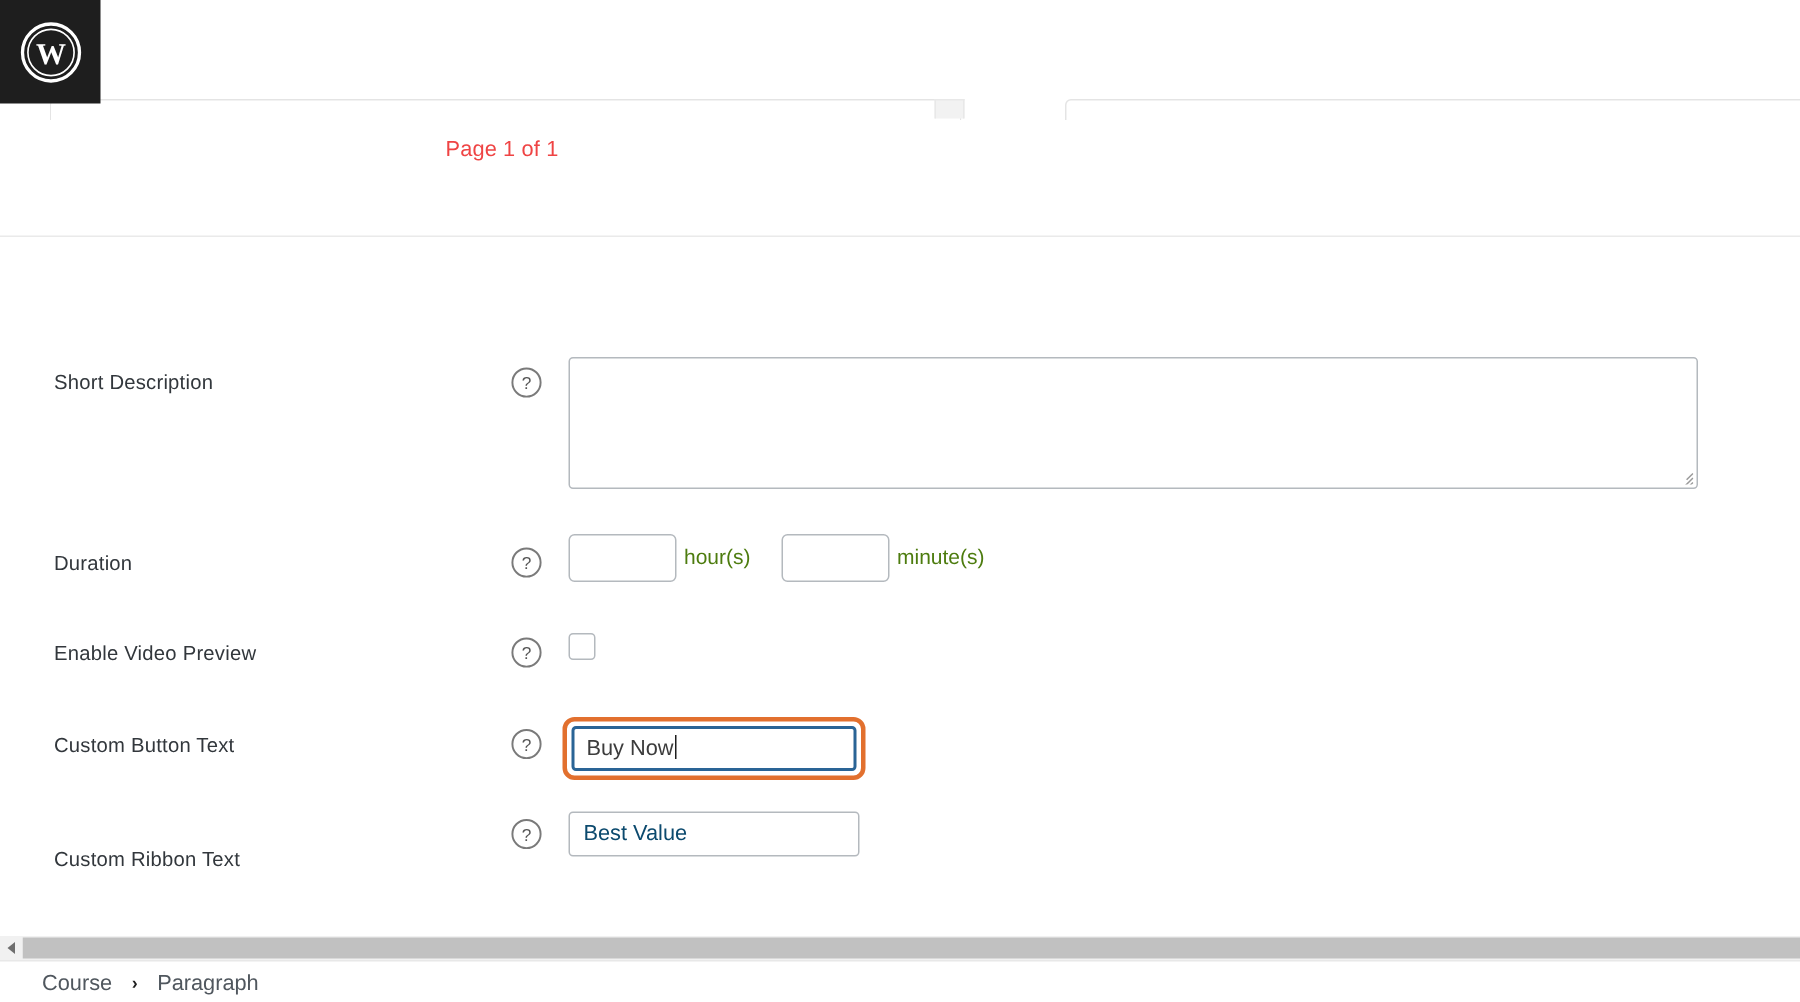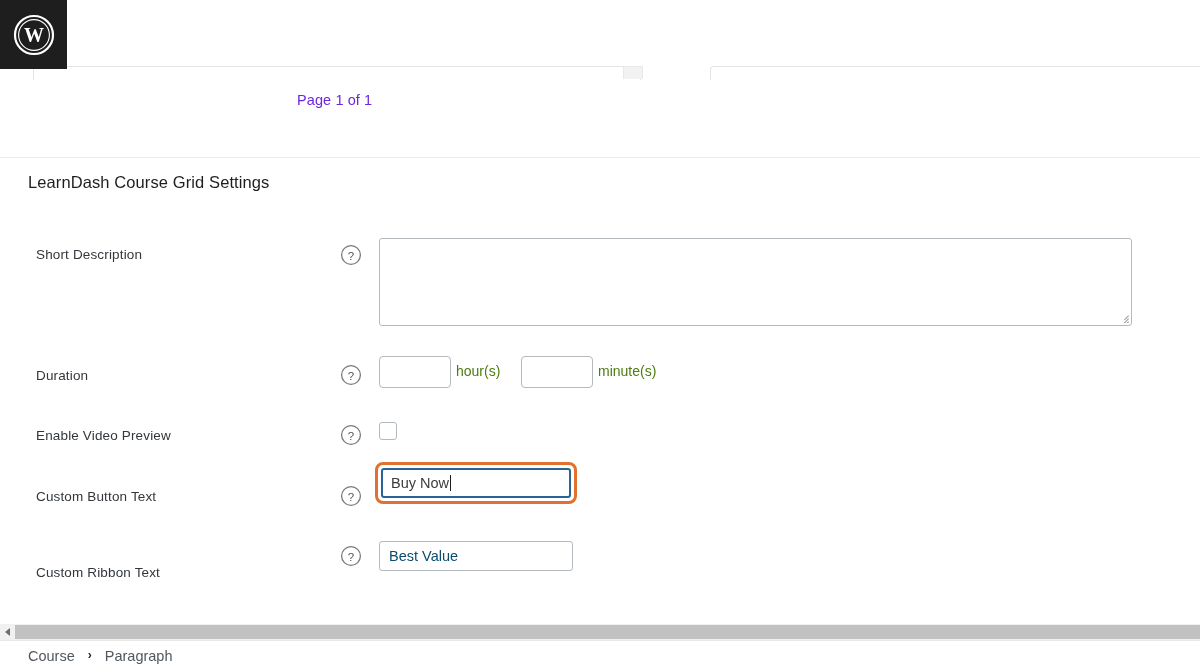--- a/index.html
+++ b/index.html
@@ -60,21 +60,21 @@
     height: 13px;
     background: #f2f2f2;
     border: 1px solid #e8e8e8;
     border-bottom: none;
   }
 
   .page-counter {
     position: absolute;
     left: 297px; top: 92px;
     font-size: 14.5px;
-    color: #6d28d9;
+    color: #ef4444;
     letter-spacing: 0.1px;
   }
 
   .header-divider {
     position: absolute;
     left: 0; top: 157px;
     width: 1200px; height: 1px;
     background: #eaeaea;
   }
 
@@ -170,21 +170,21 @@
     color: #0c4a6e;
     padding: 0 9px;
     line-height: 28px;
     white-space: nowrap;
     overflow: hidden;
   }
 
   
   .focus-wrap {
     position: absolute;
-    left: 375px; top: 462px;
+    left: 375px; top: 478px;
     width: 202px; height: 42px;
     border: 3px solid #e2702e;
     border-radius: 8px;
     background: #ffffff;
   }
   .focus-wrap .inner {
     position: absolute;
     left: 3px; top: 3px;
     width: 190px; height: 30px;
     border: 2px solid #2a6496;
@@ -276,21 +276,20 @@
         <circle cx="21" cy="21" r="15.4" fill="none" stroke="#ffffff" stroke-width="1.1"></circle>
         <text x="21" y="28.4" text-anchor="middle" font-family="'Liberation Serif', serif" font-size="20" font-weight="bold" fill="#ffffff">W</text>
       </svg>
     </span>
   </div>
 
   <div class="page-counter">Page 1 of 1</div>
 
   <div class="header-divider"></div>
 
-  <div class="panel-title">LearnDash Course Grid Settings</div>
 
   <div class="field-row">
     <div class="field-label" style="top:247px;">Short Description</div>
     <div class="help-icon" style="top:244px;">
       <svg width="22" height="22" viewBox="0 0 22 22" aria-hidden="true">
         <circle cx="11" cy="11" r="9.4" fill="none" stroke="#7a7a7a" stroke-width="1.3"></circle>
         <text x="11" y="15.6" text-anchor="middle" font-family="'Liberation Sans', sans-serif" font-size="11.5" fill="#555555">?</text>
       </svg>
     </div>
     <div class="ld-textarea">

